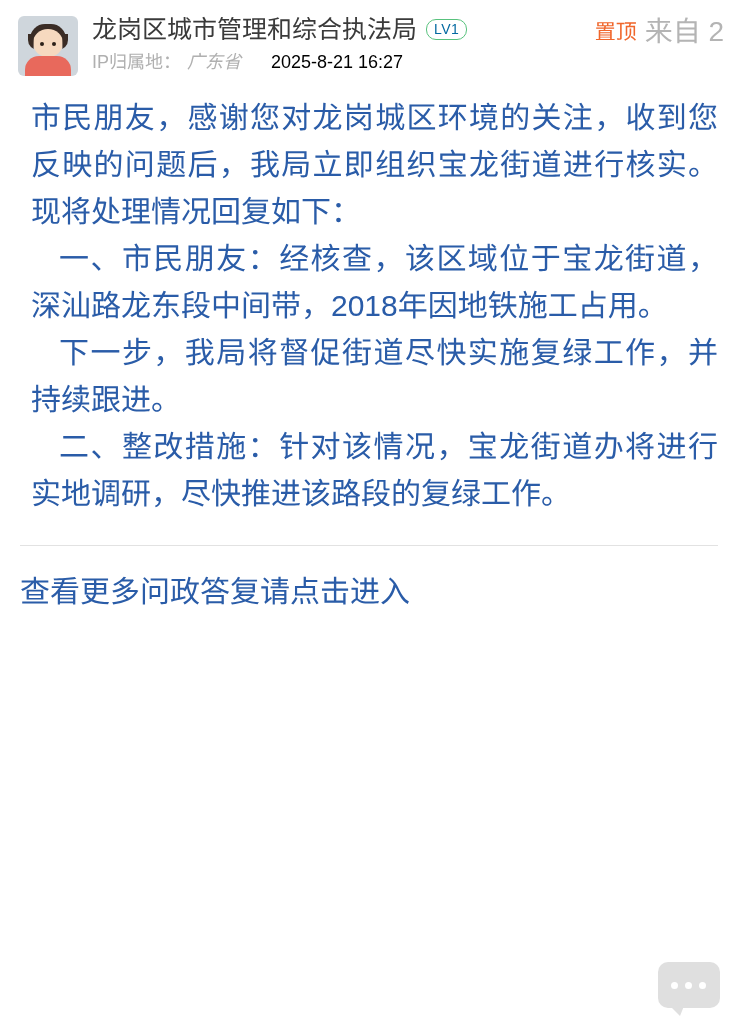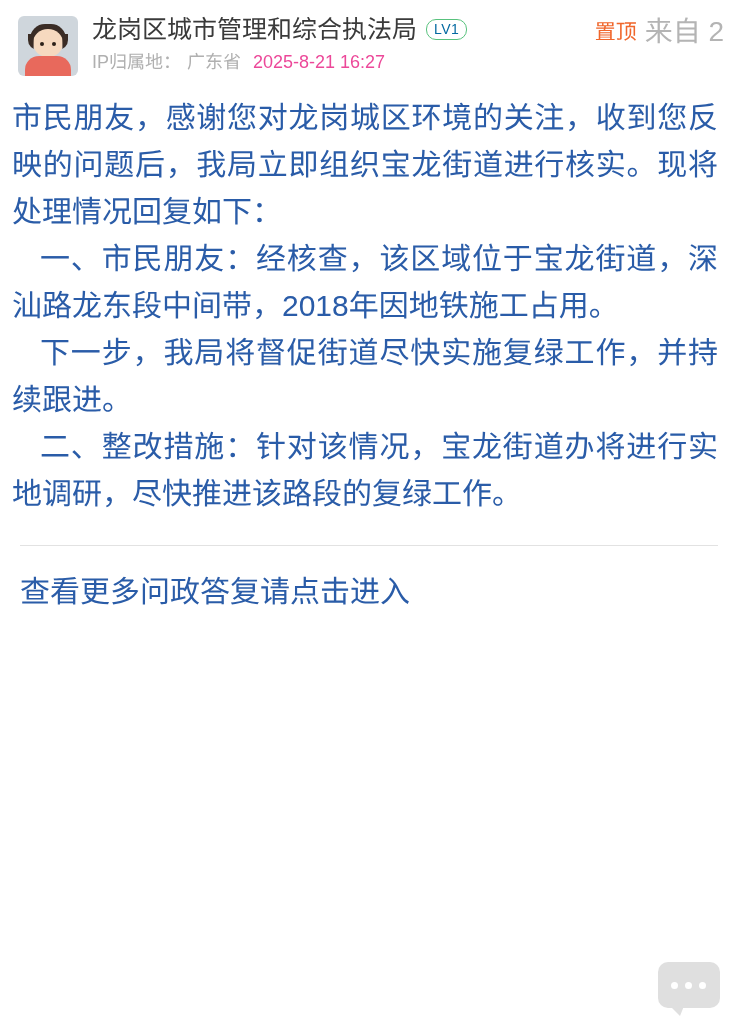--- a/index.html
+++ b/index.html
@@ -120,22 +120,22 @@
     letter-spacing: 0.5px;
   }
   .meta-row {
     margin-top: 7px;
     font-size: 18px;
     color: #b0b0b0;
     line-height: 22px;
     white-space: nowrap;
   }
   .meta-ip-label { color: #b0b0b0; }
-  .meta-ip-value { color: #b0b0b0; margin-left: 6px; }
-  .meta-time { color: #ec4899; margin-left: 12px; }
+  .meta-ip-value { color: #b0b0b0; margin-left: 6px; font-style: italic; }
+  .meta-time { color: #000000; margin-left: 30px; }
 
   .head-right {
     flex: 0 0 auto;
     display: flex;
     align-items: center;
     white-space: nowrap;
     padding-top: 6px;
   }
   .pin-tag {
     color: #f0662b;
@@ -144,21 +144,21 @@
   }
   .source-text {
     color: #b4b4b4;
     font-size: 28px;
     line-height: 24px;
     margin-left: 8px;
   }
 
   
   .content {
-    padding: 18px 20px 0 12px;
+    padding: 18px 20px 0 31px;
     box-sizing: border-box;
   }
   .content p {
     margin: 0;
     color: #2a5ca8;
     font-size: 30px;
     line-height: 47px;
     letter-spacing: 0px;
     text-align: justify;
     word-break: break-all;

